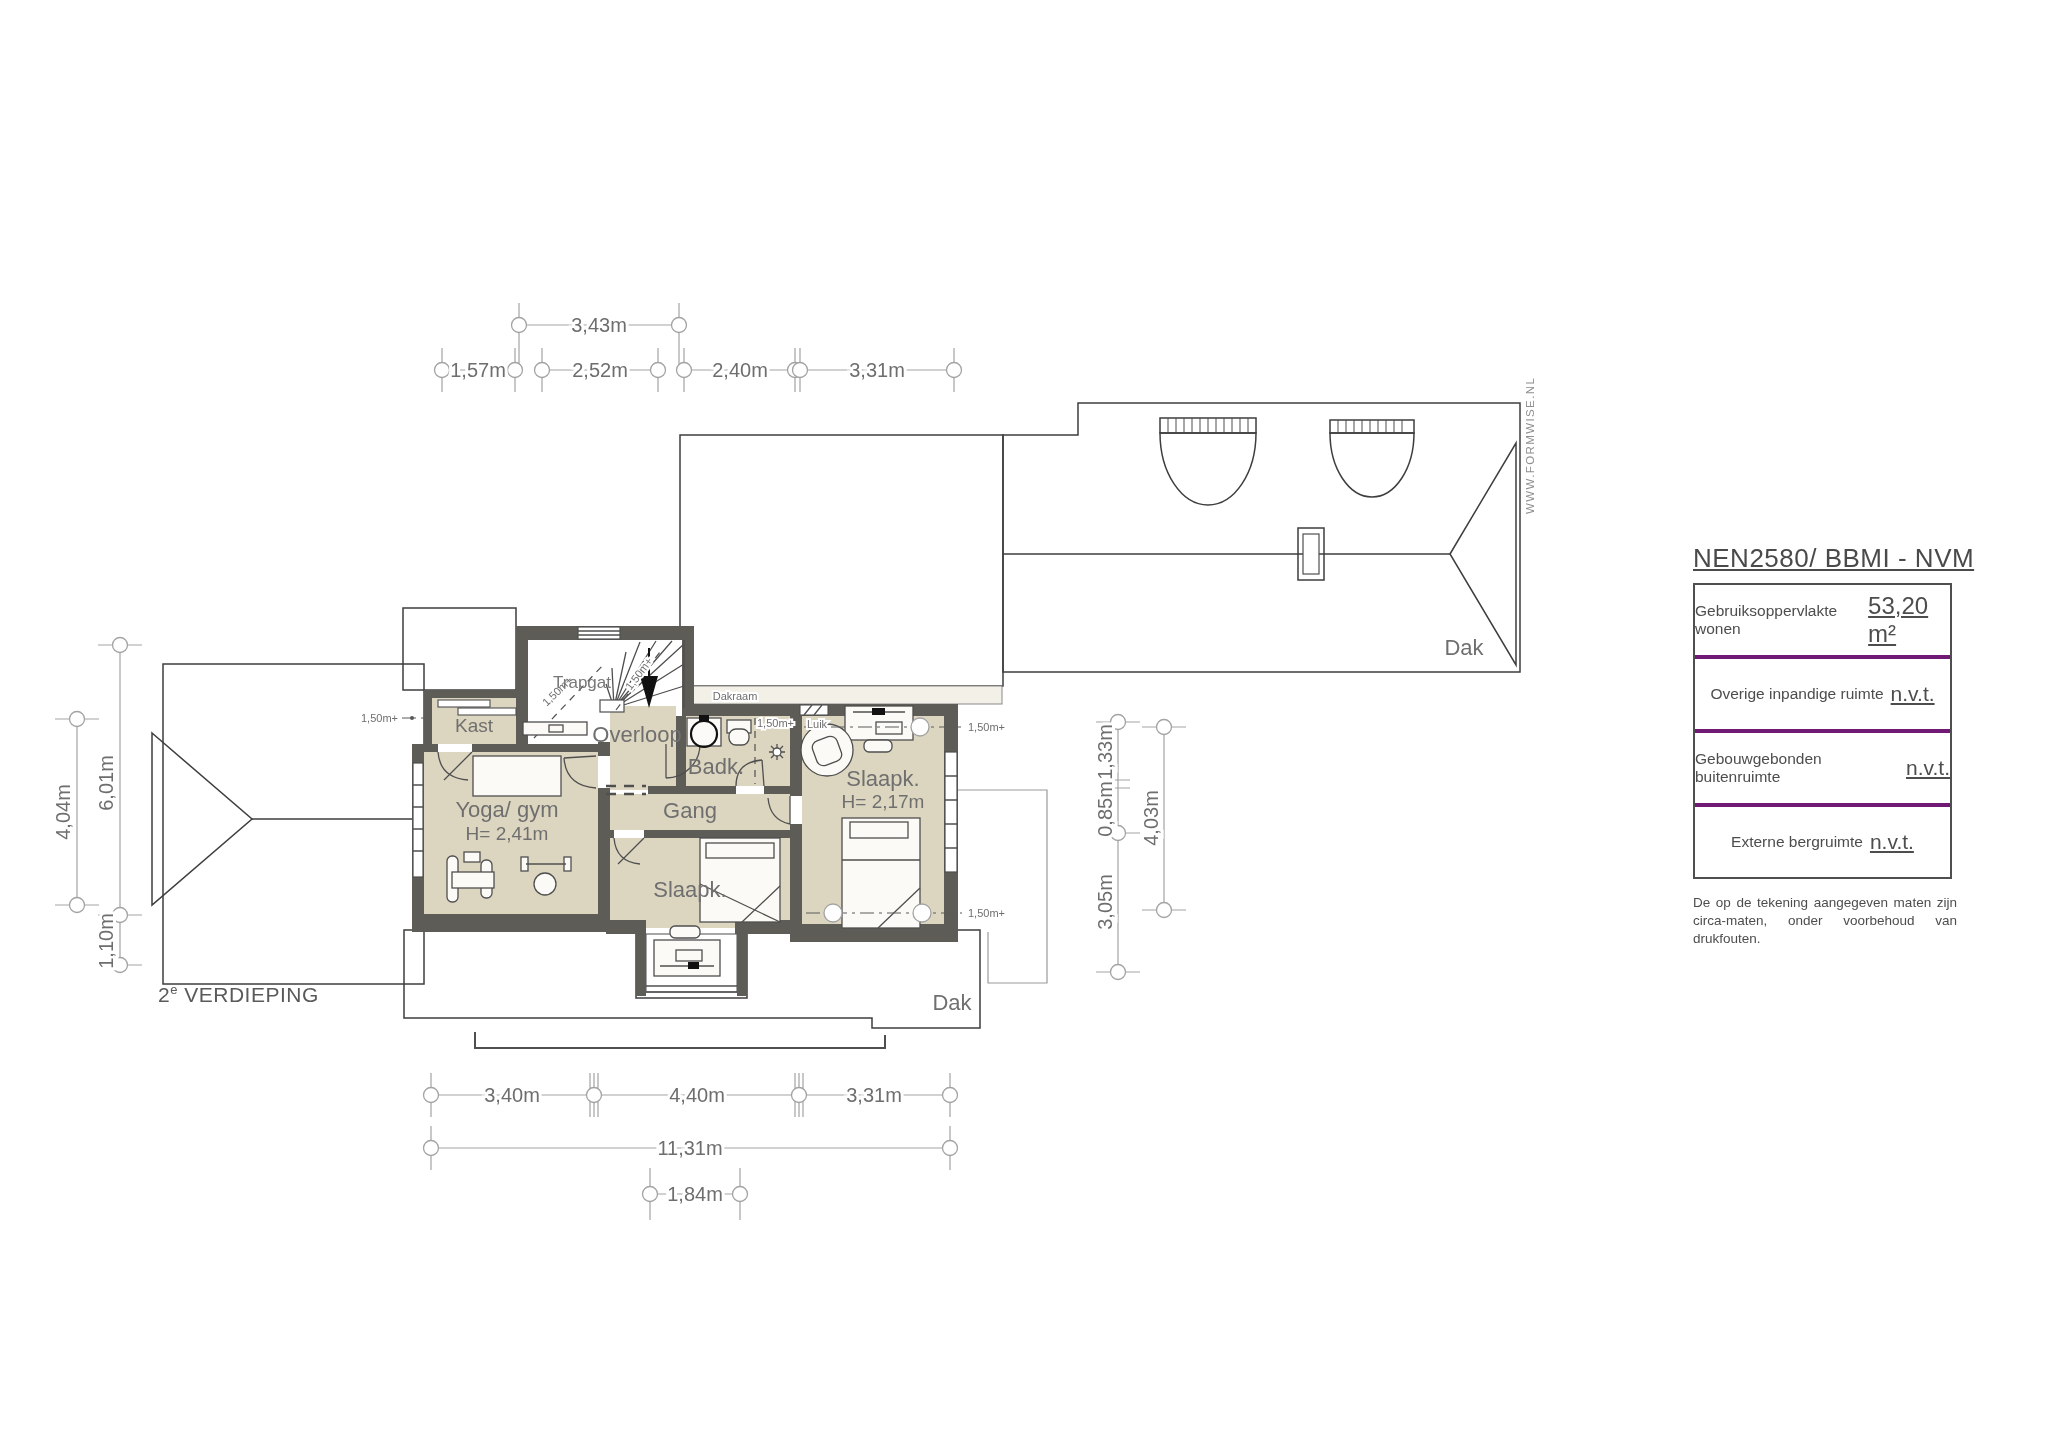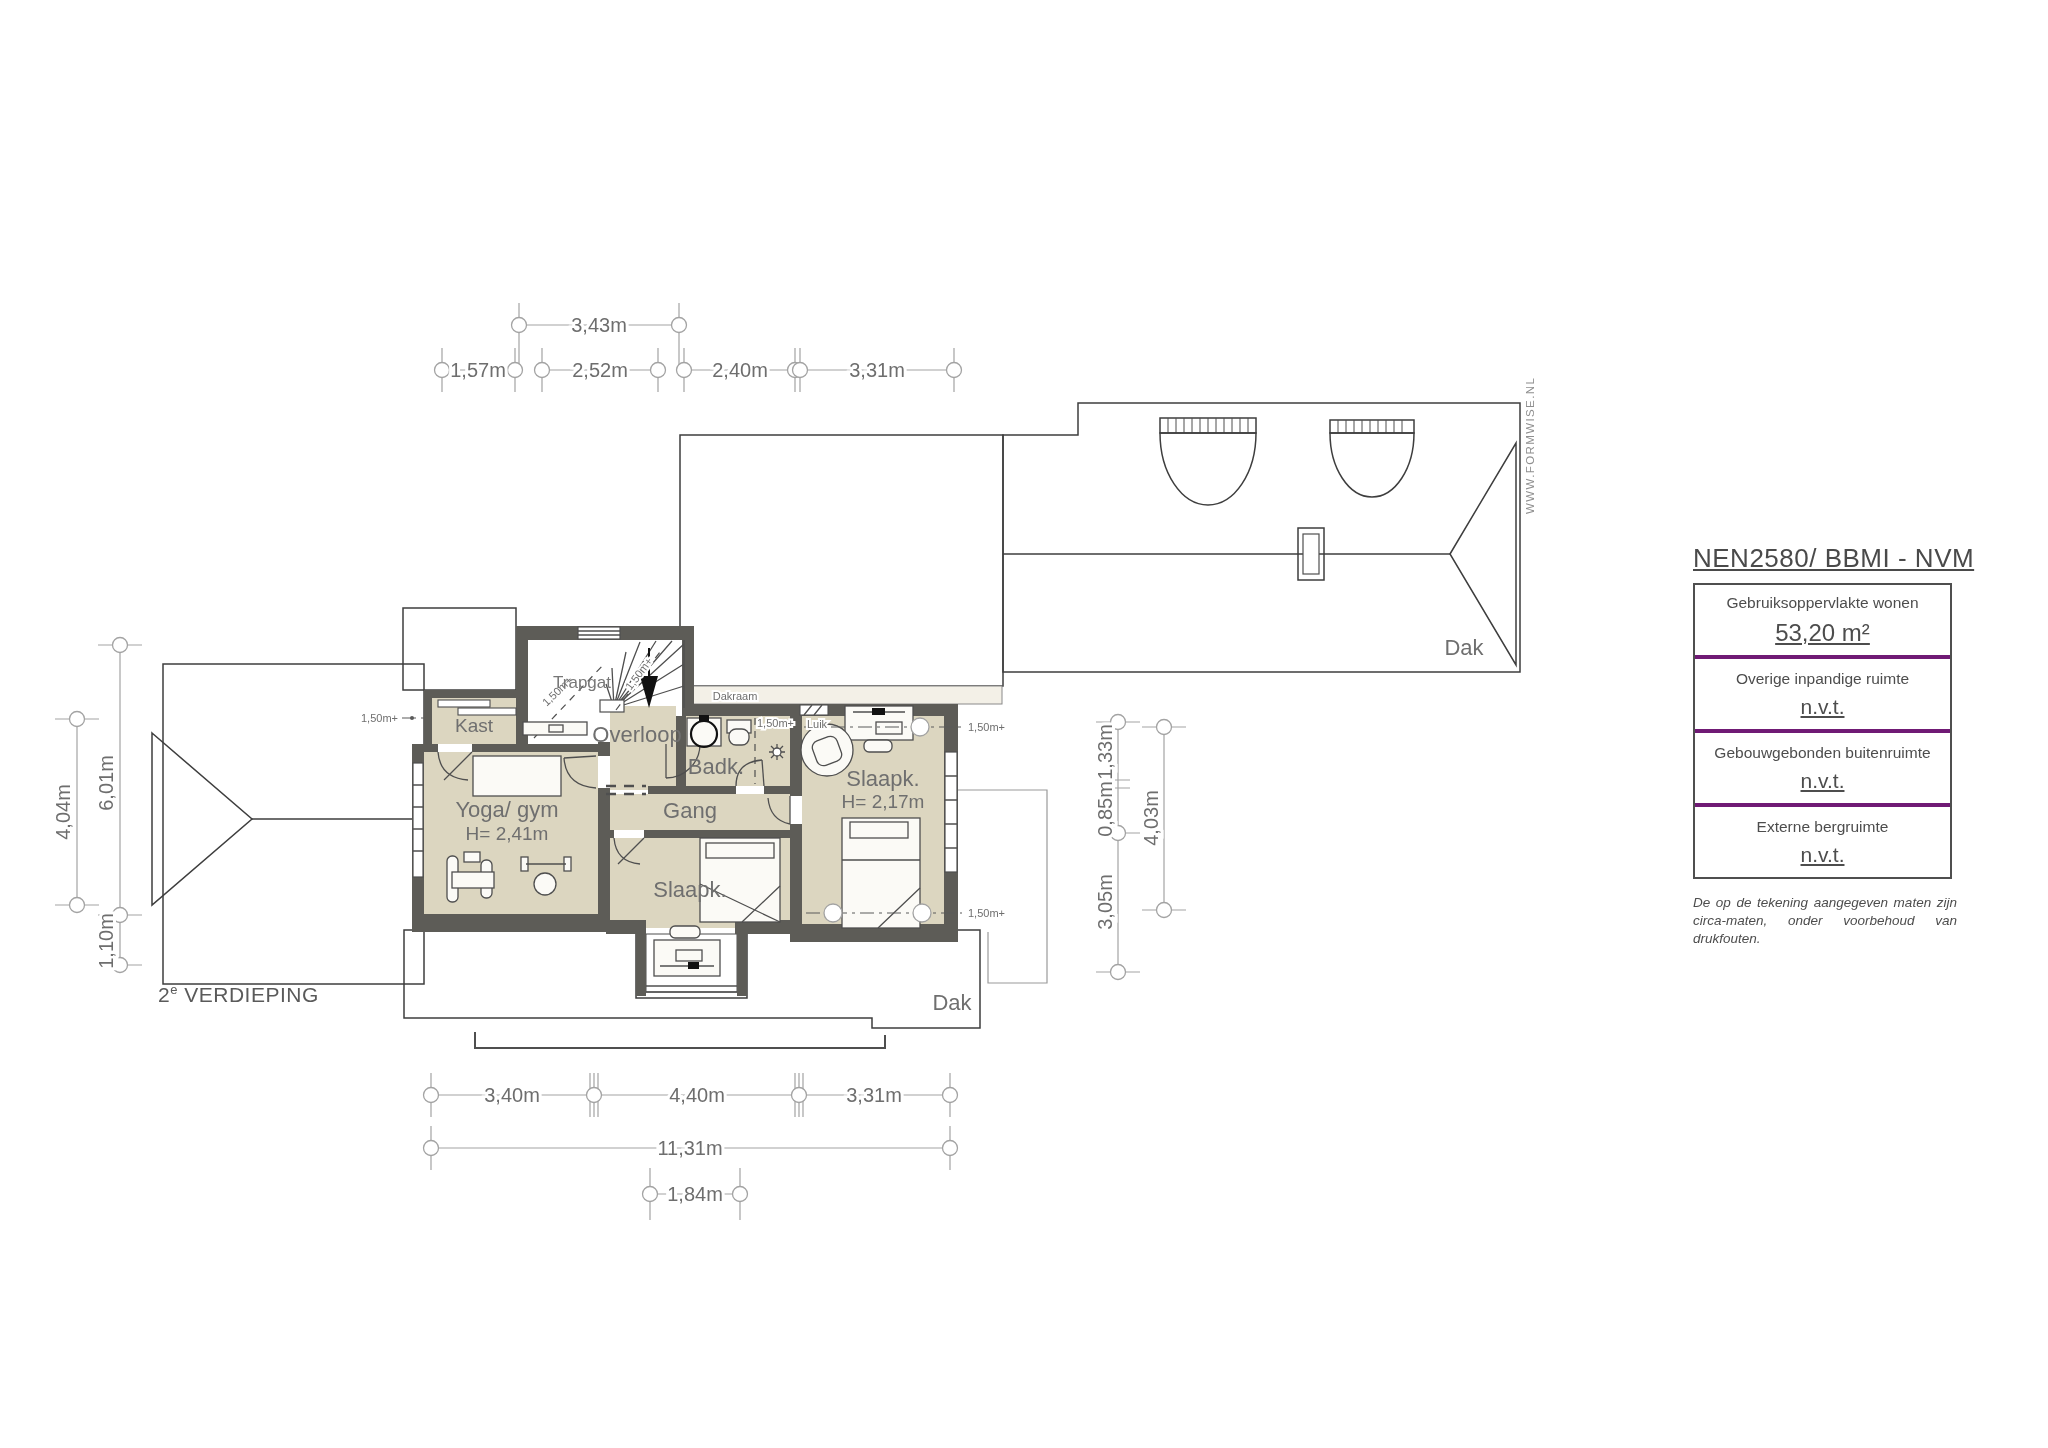--- a/index.html
+++ b/index.html
@@ -18,26 +18,26 @@
   .ln{stroke:#4f4f4f;stroke-width:1.3;fill:none;}
   .fur{fill:#fbfaf6;stroke:#4f4f4f;stroke-width:1.3;}
   .wall{fill:#5d5c57;}
   .floor{fill:#dcd6c0;}
   .roofedge{stroke:#3e3e3e;stroke-width:1.5;fill:none;}
   .dash{stroke:#4f4f4f;stroke-width:1.2;stroke-dasharray:7 6;fill:none;}
   .dashdot{stroke:#5a5a5a;stroke-width:1.1;stroke-dasharray:14 5 3 5;fill:none;}
   .panel{position:absolute;left:1693px;top:543px;width:259px;color:#4d4d4d;}
   .panel-title{font-size:26px;text-align:center;letter-spacing:.5px;white-space:nowrap;color:#4a4a4a;text-decoration:underline;}
   .info-table{margin-top:9px;border:2px solid #4f4f4f;}
-  .info-row{height:70px;display:flex;flex-direction:column;align-items:center;justify-content:center;gap:7px;}
+  .info-row{height:70px;display:flex;flex-direction:row;align-items:center;justify-content:center;gap:7px;}
   .info-row + .info-row{border-top:4px solid #701a75;}
   .info-label{font-size:15.5px;color:#4d4d4d;}
   .info-value{font-size:21px;color:#4d4d4d;text-decoration:underline;}
   .info-value.big{font-size:24px;}
-  .disclaimer{margin-top:15px;width:264px;font-size:13.5px;line-height:1.35;text-align:justify;text-align-last:justify;color:#4d4d4d;font-style:italic;}
+  .disclaimer{margin-top:15px;width:264px;font-size:13.5px;line-height:1.35;text-align:justify;text-align-last:justify;color:#4d4d4d;}
   .floor-title{position:absolute;left:158px;top:982px;font-size:21px;color:#5a5a5a;letter-spacing:.5px;}
   .floor-title sup{font-size:13px;}
 </style>
 </head>
 <body>
 
 
 
 <svg width="2048" height="1448" viewBox="0 0 2048 1448" xmlns="http://www.w3.org/2000/svg">
   <defs>

